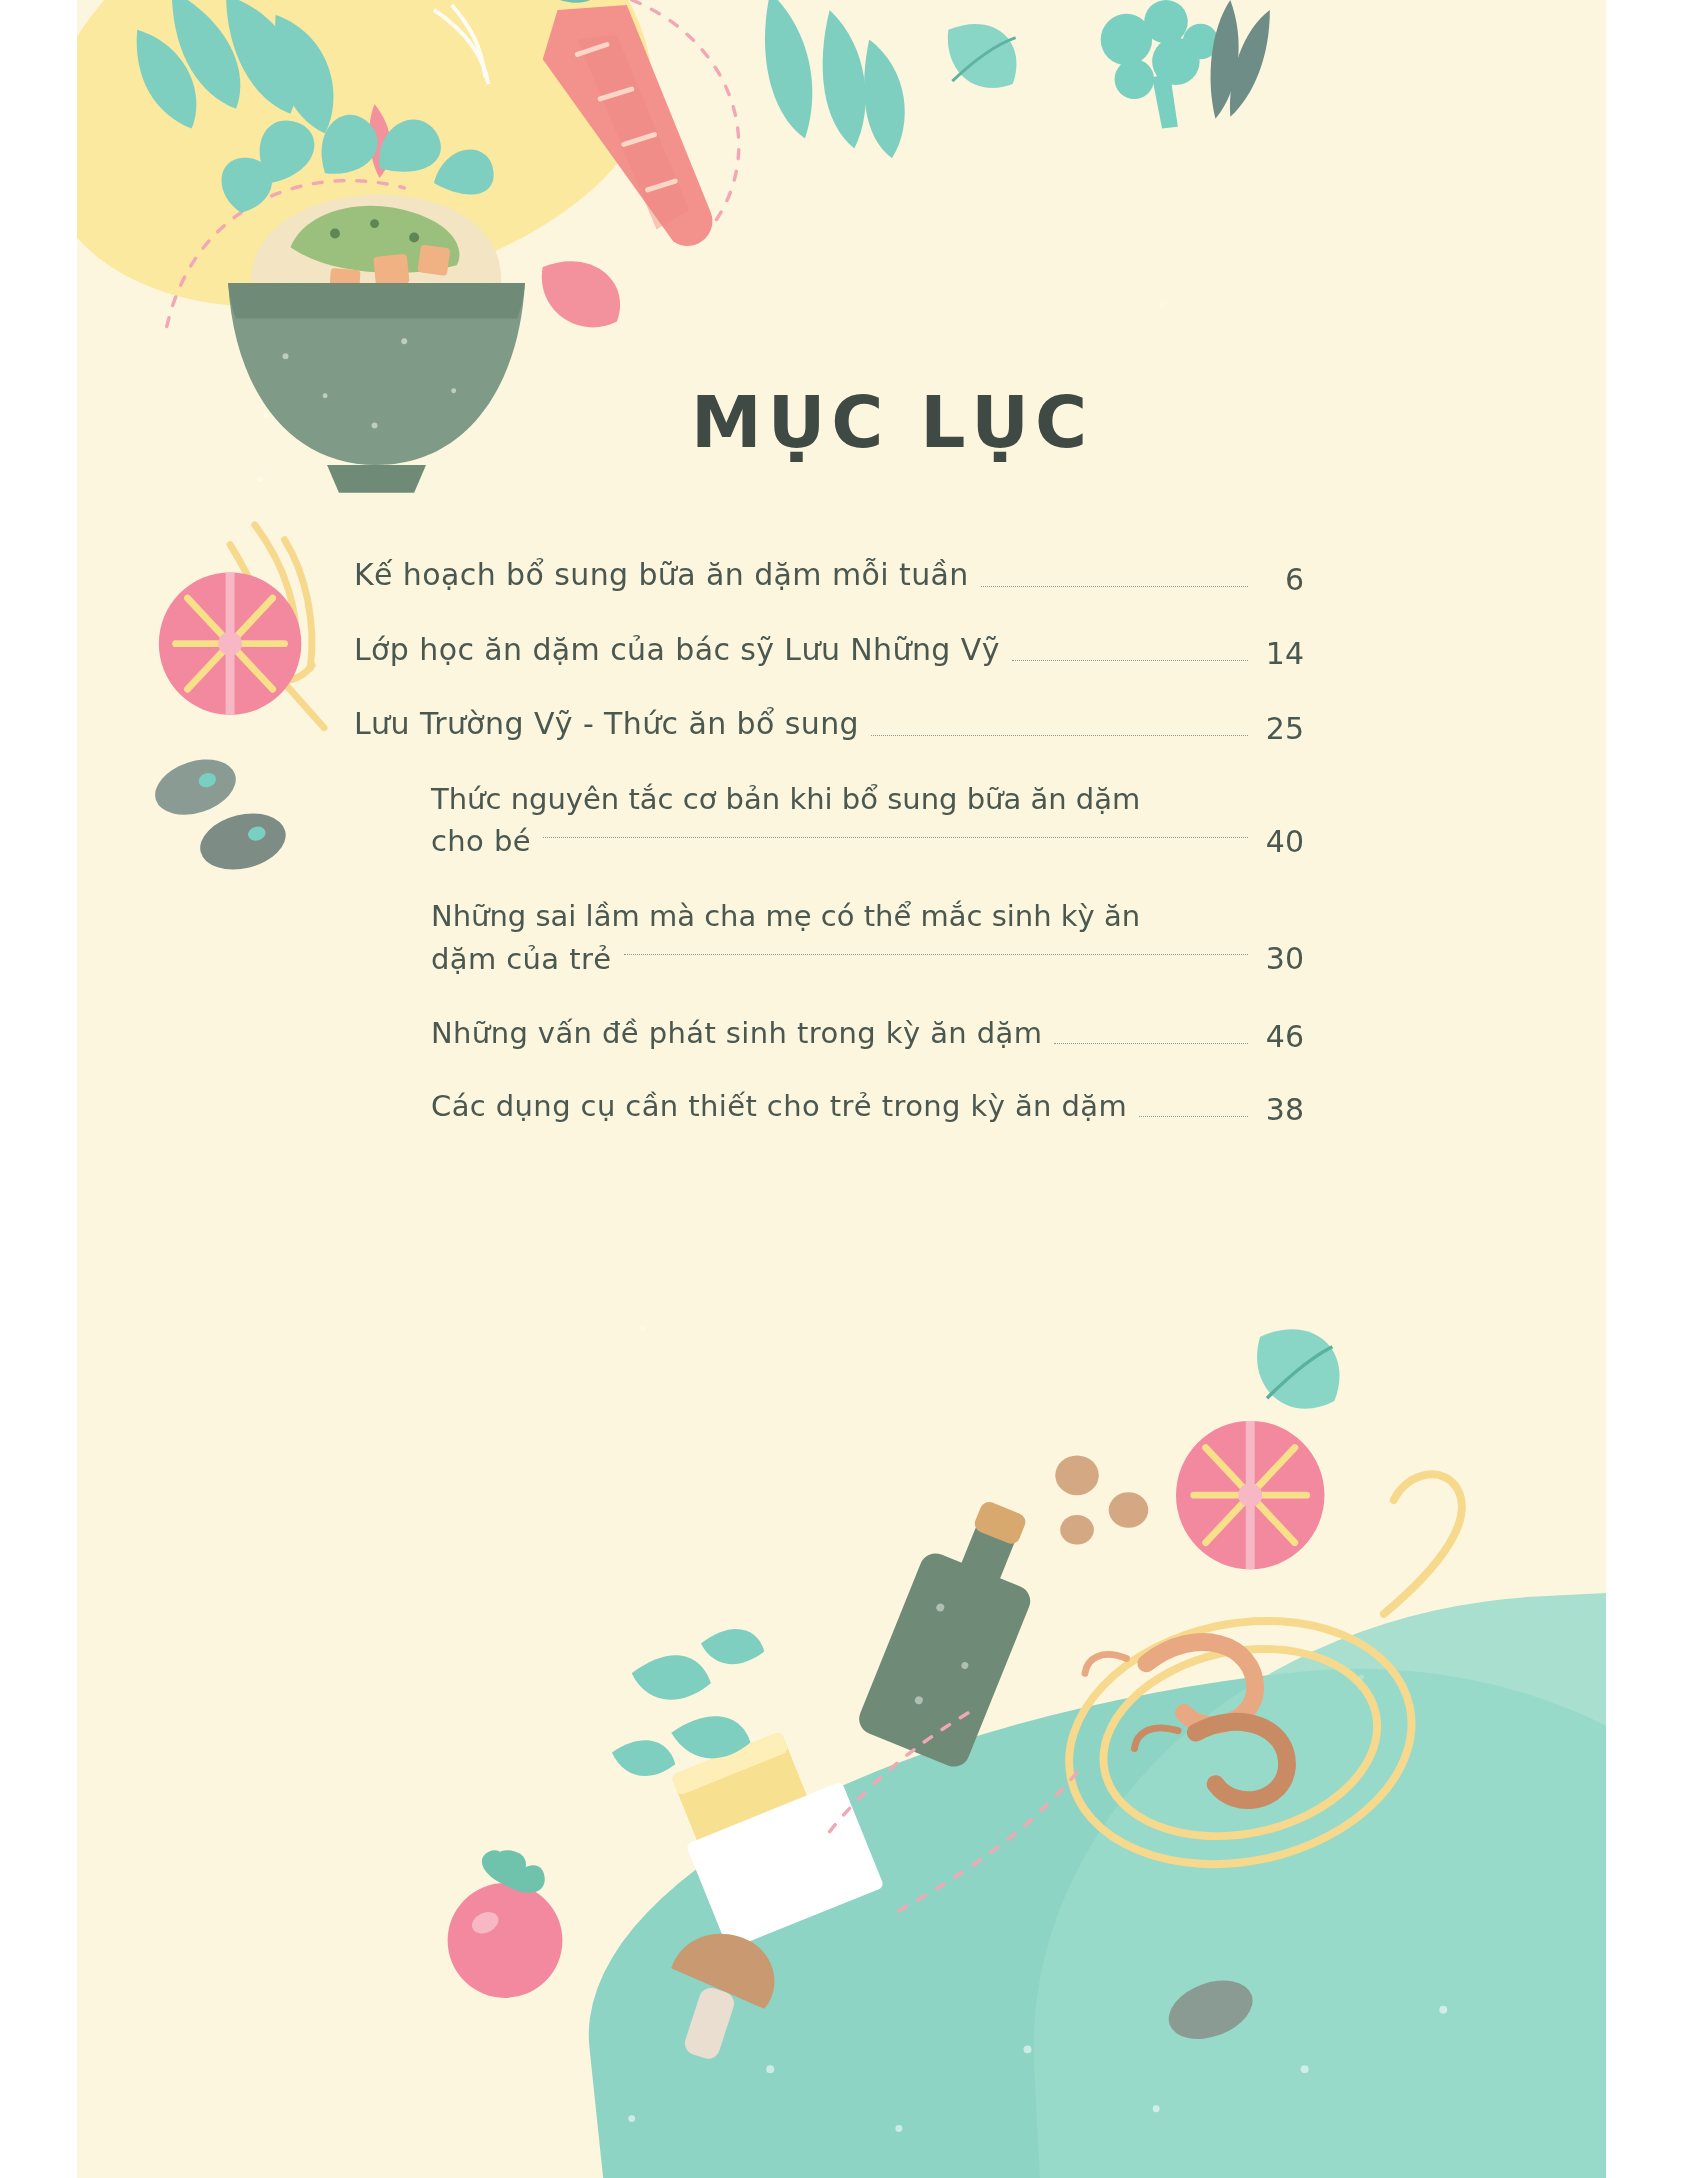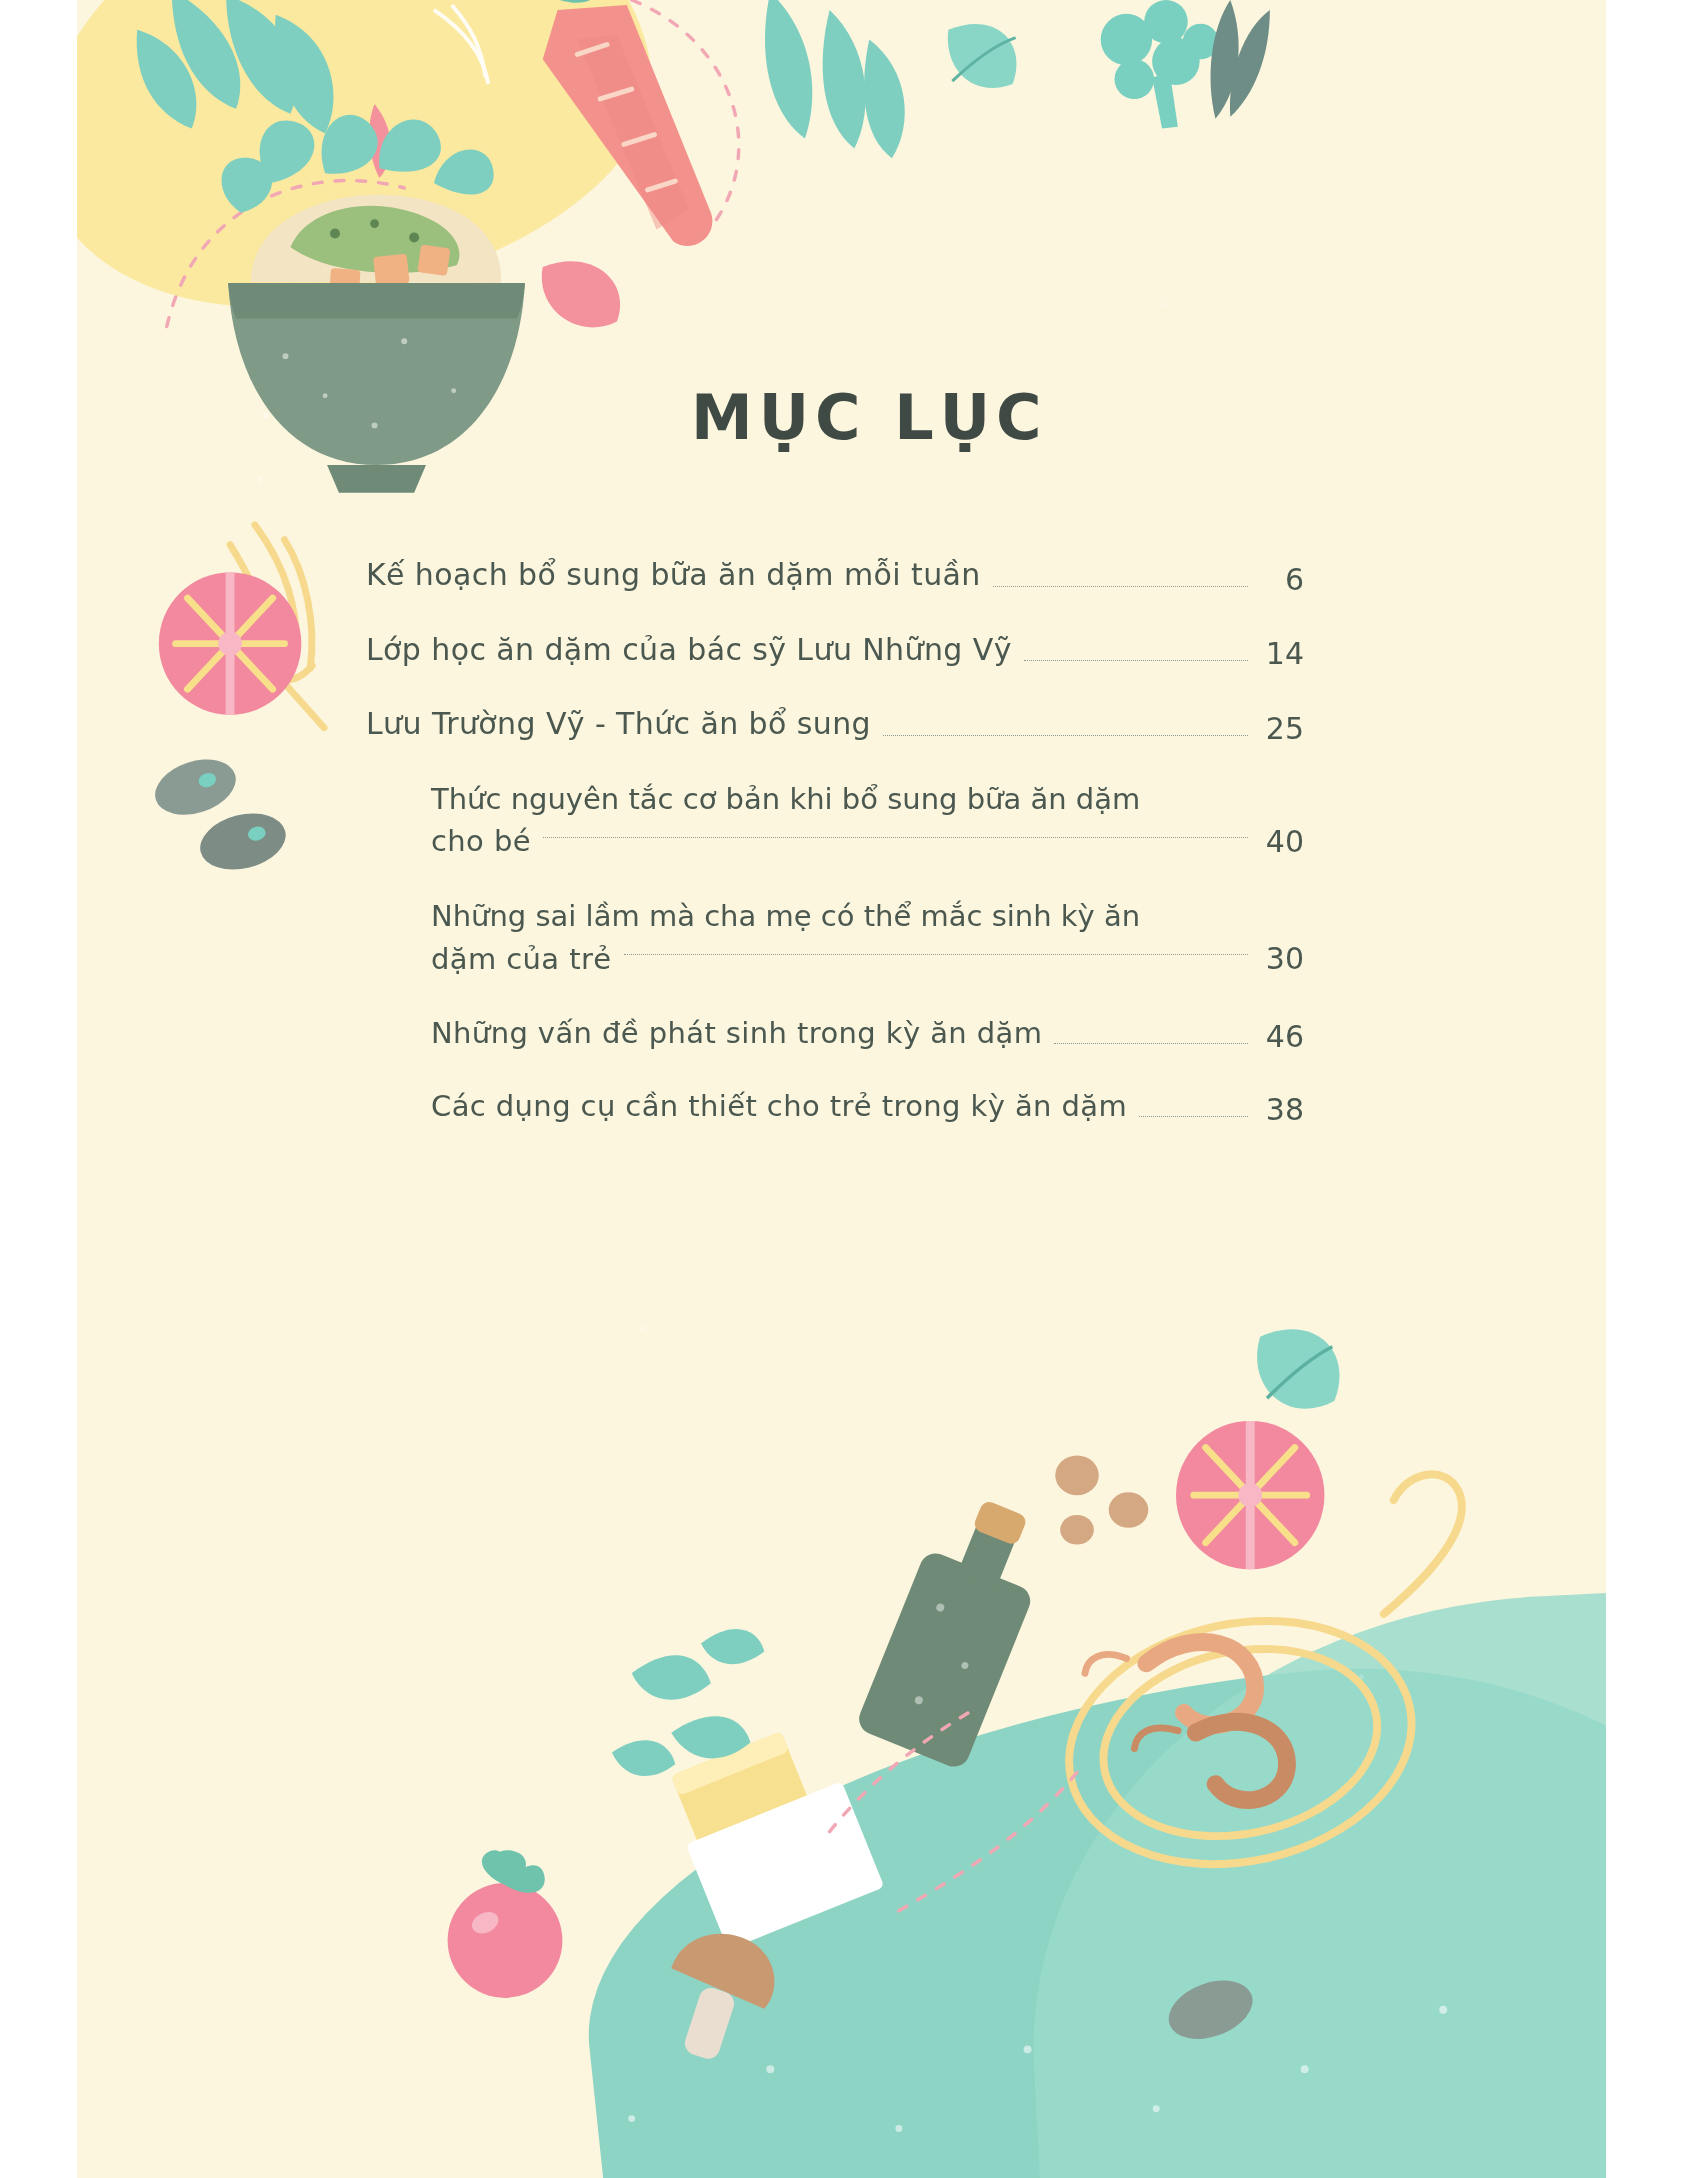--- a/index.html
+++ b/index.html
@@ -69,39 +69,39 @@
     opacity: .85;
   }
 
   
   #title {
     position: absolute;
     left: 614px;
     top: 381px;
     font-family: "DejaVu Sans", sans-serif;
     font-weight: 700;
-    font-size: 62px;
+    font-size: 71px;
     letter-spacing: 6px;
     color: #3f4a44;
   }
 
   
   #toc {
     position: absolute;
     left: 277px;
     top: 554px;
     width: 950px;
   }
   .toc-entry {
     display: flex;
     align-items: flex-end;
     margin-bottom: 32px;
     color: #4a5850;
   }
-  .toc-entry.level-1 { font-size: 30px; margin-left: 12px; }
+  .toc-entry.level-1 { font-size: 30px; margin-left: 0; }
   .toc-entry.level-2 { font-size: 29px; margin-left: 77px; width: 873px; }
 
   .toc-text {
     flex: 0 1 auto;
     line-height: 1.42;
     letter-spacing: 0.4px;
   }
   .toc-dots {
     flex: 1 1 auto;
     border-bottom: 1.6px dotted #8c9a92;

